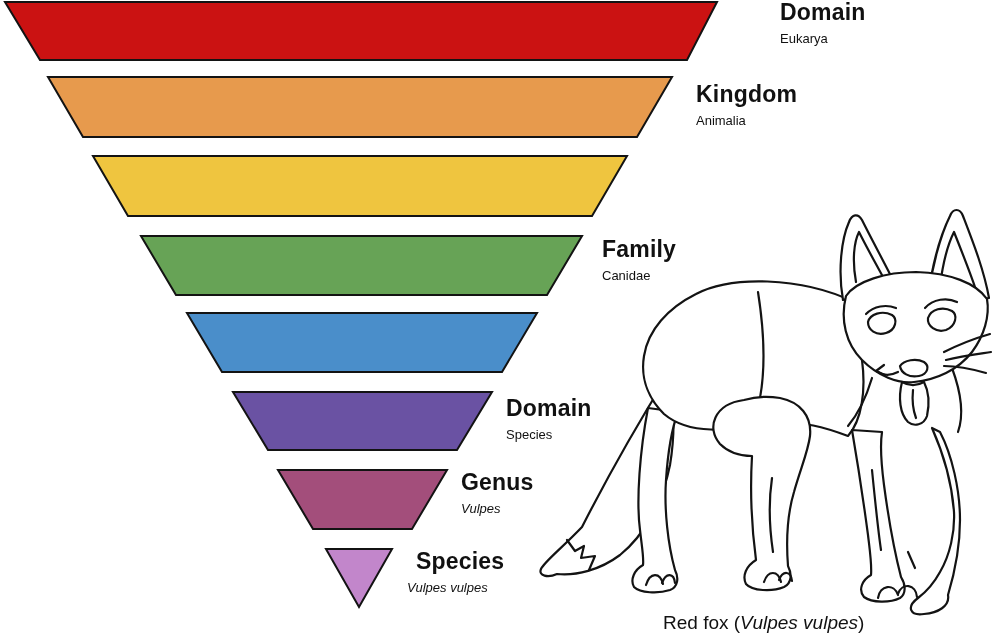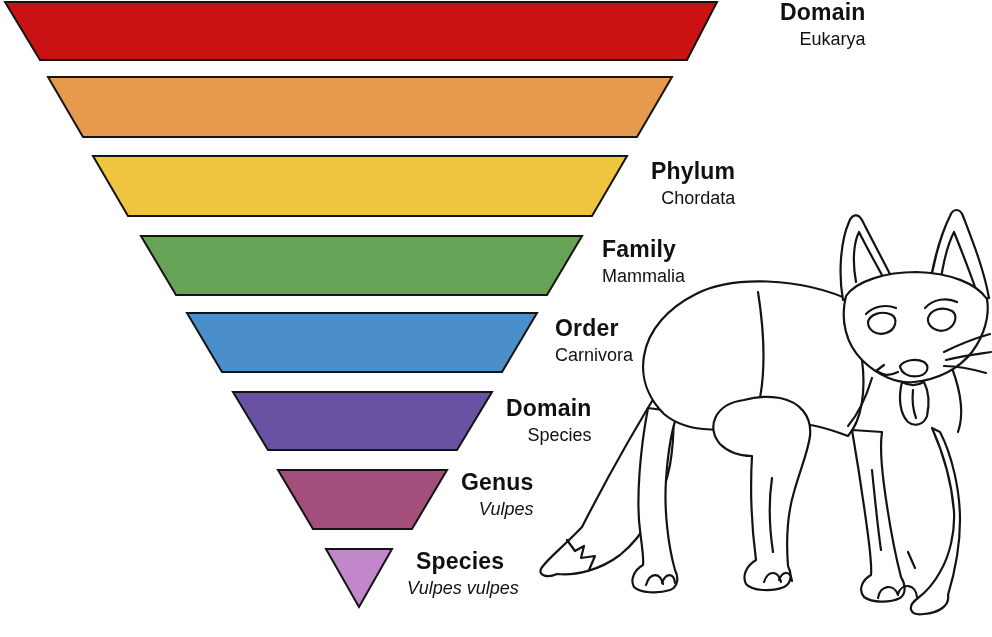--- a/index.html
+++ b/index.html
@@ -3,21 +3,21 @@
 <meta charset="utf-8">
 <style>
   html,body{margin:0;padding:0;background:#fff;}
   .stage{
     position:relative;width:992px;height:637px;background:#fff;overflow:hidden;
     font-family:"Liberation Sans","DejaVu Sans",sans-serif;color:#111;
   }
   .stage svg{position:absolute;left:0;top:0;}
   .rank-label{position:absolute;white-space:nowrap;}
   .rank-label .rank{font-size:23px;font-weight:700;line-height:26px;letter-spacing:.2px;}
-  .rank-label .taxon{font-size:18px;line-height:22px;margin-top:3px;text-align:right;}
+  .rank-label .taxon{font-size:13px;line-height:22px;margin-top:3px;}
   .rank-label .taxon.italic{font-style:italic;}
   .rank-label .taxon.shift{margin-left:-9px;}
   
   .row0{left:740px;top:-1px;margin-left:40px;}
   .row1{left:696px;top:81px;}
   .row2{left:651px;top:158px;}
   .row3{left:602px;top:236px;}
   .row4{left:555px;top:315px;}
   .row5{left:506px;top:395px;}
   .row6{left:461px;top:469px;}
@@ -130,39 +130,38 @@
       <path fill="none" d="M944,352 C960,344 976,338 990,334"></path>
       <path fill="none" d="M946,360 C962,356 978,354 991,352"></path>
       <path fill="none" d="M944,366 C958,366 972,369 986,373"></path>
     </g>
   </svg>
 
   <div class="rank-label row0">
     <div class="rank">Domain</div>
     <div class="taxon">Eukarya</div>
   </div>
-  <div class="rank-label row2">
-    <div class="rank">Phylum</div>
-    <div class="taxon">Chordata</div>
+  <div class="rank-label row1">
+    <div class="rank">Kingdom</div>
+    <div class="taxon">Animalia</div>
   </div>
   <div class="rank-label row3">
     <div class="rank">Family</div>
-    <div class="taxon">Mammalia</div>
-  </div>
-  <div class="rank-label row4">
-    <div class="rank">Order</div>
-    <div class="taxon">Carnivora</div>
+    <div class="taxon">Canidae</div>
   </div>
   <div class="rank-label row5">
     <div class="rank">Domain</div>
     <div class="taxon">Species</div>
   </div>
   <div class="rank-label row6">
     <div class="rank">Genus</div>
     <div class="taxon italic">Vulpes</div>
   </div>
   <div class="rank-label row7">
     <div class="rank">Species</div>
     <div class="taxon italic shift">Vulpes vulpes</div>
   </div>
 
+  <div class="caption">
+    <span>Red fox (</span><span class="it">Vulpes vulpes</span><span>)</span>
+  </div>
 
 </div>
 
 </body></html>

